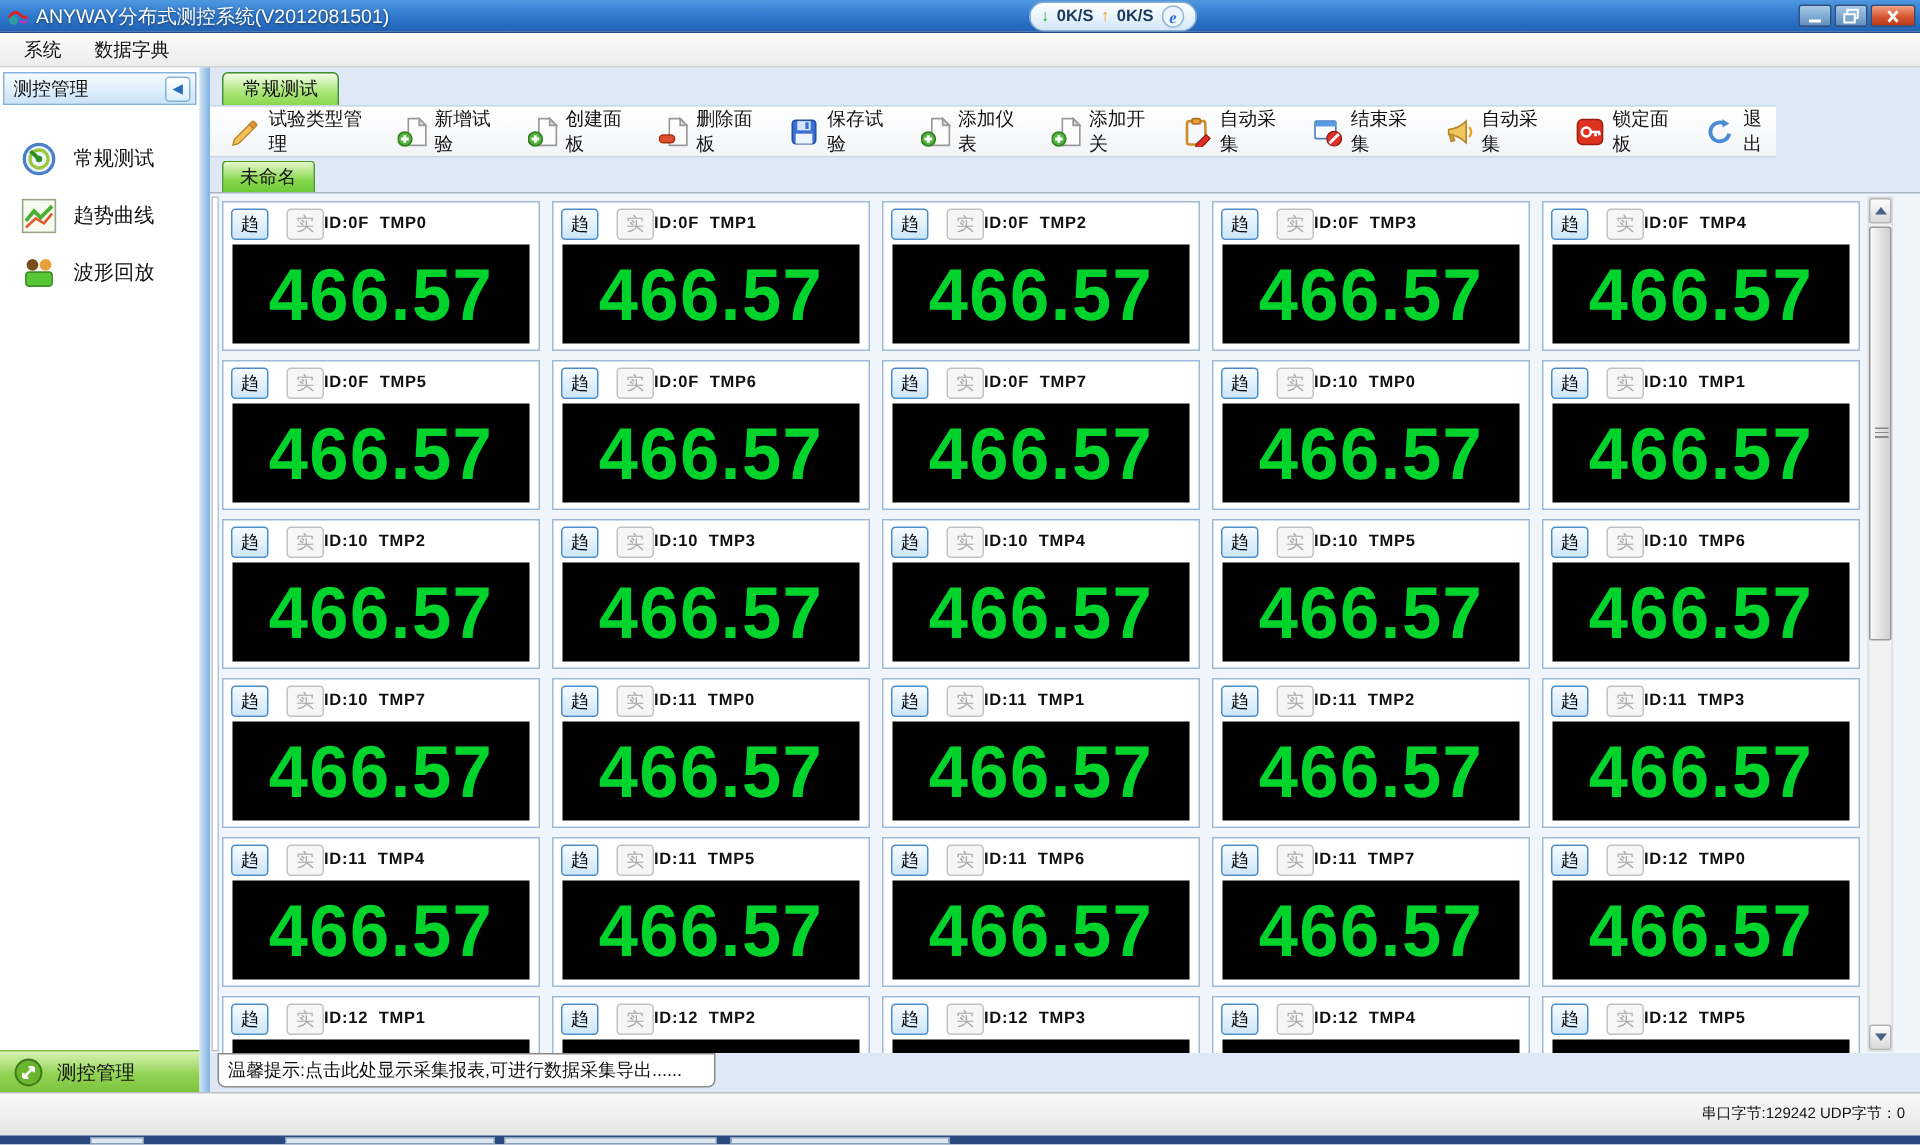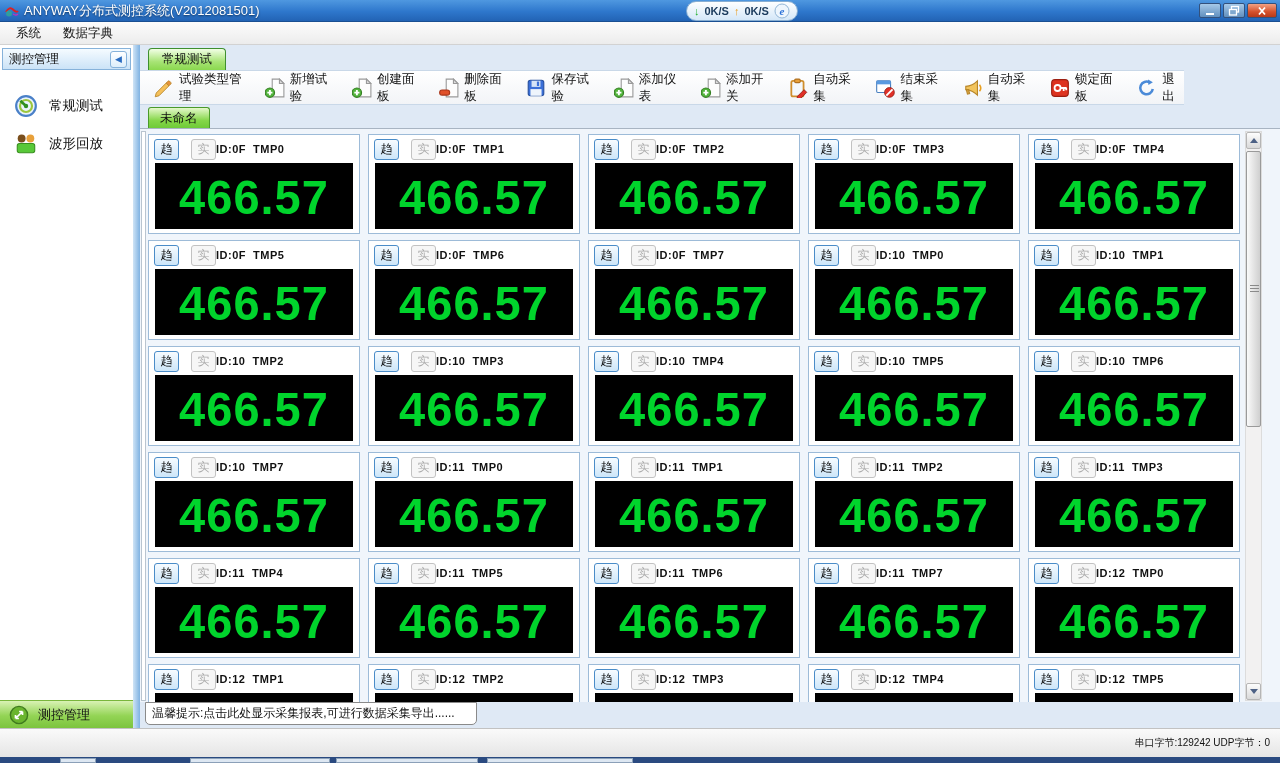--- a/index.html
+++ b/index.html
@@ -156,20 +156,30 @@
           <svg width="24" height="24" viewBox="0 0 22 22">
             <circle cx="11" cy="11" r="9" fill="#eaf4fd" stroke="#4a80c8" stroke-width="2"></circle>
             <circle cx="11" cy="11" r="5.5" fill="none" stroke="#9cc63e" stroke-width="2"></circle>
             <path d="M11 11 L5.8 6.2" stroke="#2f8f22" stroke-width="2.4"></path>
             <circle cx="11" cy="11" r="2" fill="#2f8f22"></circle>
           </svg>
         </span>
     <span class="sb-label">常规测试</span>
   </div>
 
+  <div class="sb-item">
+    <span class="sb-icon icon-slot">
+          <svg width="24" height="24" viewBox="0 0 22 22">
+            <rect x="1" y="1" width="20" height="20" fill="#f7fbef" stroke="#98a888"></rect>
+            <polyline points="3,14 8,8 12,12 19,5" stroke="#48b030" stroke-width="2.3" fill="none"></polyline>
+            <polyline points="3,18 9,12.5 14,15.5 19,9.5" stroke="#e05a30" stroke-width="1.6" fill="none"></polyline>
+          </svg>
+        </span>
+    <span class="sb-label">趋势曲线</span>
+  </div>
 
   <div class="sb-item">
     <span class="sb-icon icon-slot">
           <svg width="24" height="24" viewBox="0 0 22 22">
             <circle cx="7" cy="6" r="3.6" fill="#7a4e1c"></circle>
             <circle cx="15" cy="6" r="3.6" fill="#e8a03a"></circle>
             <rect x="3" y="10.5" width="16" height="8.5" rx="2" fill="#58c838" stroke="#3a9020"></rect>
           </svg>
         </span>
     <span class="sb-label">波形回放</span>

